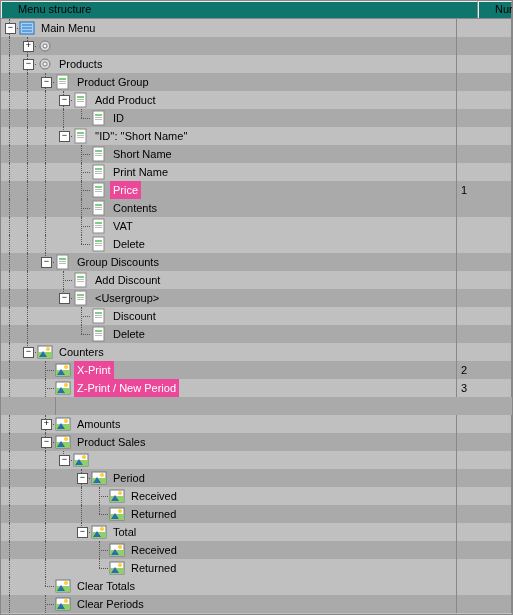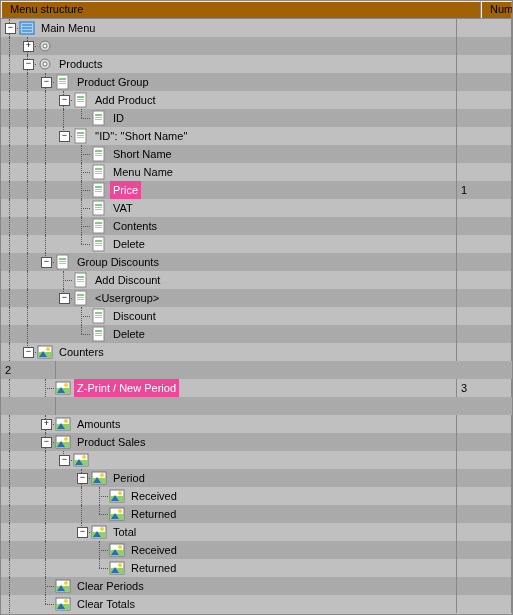--- a/index.html
+++ b/index.html
@@ -1,18 +1,18 @@
 <!DOCTYPE html>
 <html><head>
 <meta charset="utf-8">
 <style>
 html,body{margin:0;padding:0;font-family:Tahoma,Arial,sans-serif;font-size:11px;color:#000;background:#c0c0c0}
 .root{width:513px;height:615px;background:#c0c0c0;overflow:hidden;position:relative;border:1px solid #888;box-sizing:border-box}
 .header-row{display:flex;height:17px;background:#c0c0c0;border-bottom:1px solid #888}
-.header-cell{padding:1px 8px;background:#a16207;border-right:1px solid #888;border-top:1px solid #eee;border-left:1px solid #eee;box-sizing:border-box}
+.header-cell{padding:1px 16px;background:#0f766e;border-right:1px solid #888;border-top:1px solid #eee;border-left:1px solid #eee;box-sizing:border-box}
 .col-tree{flex:1}
 .col-num{width:31px;text-align:center}
 .rows{}
 .row{display:flex;height:18px;line-height:18px}
 .row.even{background:#c0c0c0}
 .row.odd{background:#aaa}
 .cell-tree{flex:1;display:flex;align-items:center;overflow:hidden;white-space:nowrap;border-right:1px solid #888}
 .cell-num{width:50px;padding-left:4px;border-right:1px solid #888}
 .indent{display:inline-block;width:18px;height:18px;position:relative;flex:0 0 18px}
 .connector-v{position:absolute;left:8px;top:0;bottom:0;border-left:1px dotted #555}
@@ -246,21 +246,21 @@
             <span class="connector-h"></span>
           </span>
           <span class="icon">
             <svg width="16" height="16">
               <rect x="2" y="1" width="11" height="14" fill="#fff" stroke="#888"></rect>
               <rect x="4" y="4" width="7" height="2" fill="#7bd07b"></rect>
               <rect x="4" y="7" width="7" height="1" fill="#bbb"></rect>
               <rect x="4" y="9" width="7" height="1" fill="#bbb"></rect>
             </svg>
           </span>
-          <span class="label">Menu Name</span>
+          <span class="label">Print Name</span>
         </div>
         <div class="cell-num"></div>
       </div>
       <div class="row odd">
         <div class="cell-tree">
           <span class="indent">
             <span class="connector-v"></span>
           </span>
           <span class="indent">
             <span class="connector-v"></span>
@@ -278,20 +278,48 @@
               <rect x="2" y="1" width="11" height="14" fill="#fff" stroke="#888"></rect>
               <rect x="4" y="4" width="7" height="2" fill="#7bd07b"></rect>
               <rect x="4" y="7" width="7" height="1" fill="#bbb"></rect>
               <rect x="4" y="9" width="7" height="1" fill="#bbb"></rect>
             </svg>
           </span>
           <span class="label selected">Price</span>
         </div>
         <div class="cell-num">1</div>
       </div>
+      <div class="row odd">
+        <div class="cell-tree">
+          <span class="indent">
+            <span class="connector-v"></span>
+          </span>
+          <span class="indent">
+            <span class="connector-v"></span>
+          </span>
+          <span class="indent">
+            <span class="connector-v"></span>
+          </span>
+          <span class="indent"></span>
+          <span class="indent">
+            <span class="connector-v"></span>
+            <span class="connector-h"></span>
+          </span>
+          <span class="icon">
+            <svg width="16" height="16">
+              <rect x="2" y="1" width="11" height="14" fill="#fff" stroke="#888"></rect>
+              <rect x="4" y="4" width="7" height="2" fill="#7bd07b"></rect>
+              <rect x="4" y="7" width="7" height="1" fill="#bbb"></rect>
+              <rect x="4" y="9" width="7" height="1" fill="#bbb"></rect>
+            </svg>
+          </span>
+          <span class="label">Contents</span>
+        </div>
+        <div class="cell-num"></div>
+      </div>
       <div class="row even">
         <div class="cell-tree">
           <span class="indent">
             <span class="connector-v"></span>
           </span>
           <span class="indent">
             <span class="connector-v"></span>
           </span>
           <span class="indent">
             <span class="connector-v"></span>
@@ -306,48 +334,20 @@
               <rect x="2" y="1" width="11" height="14" fill="#fff" stroke="#888"></rect>
               <rect x="4" y="4" width="7" height="2" fill="#7bd07b"></rect>
               <rect x="4" y="7" width="7" height="1" fill="#bbb"></rect>
               <rect x="4" y="9" width="7" height="1" fill="#bbb"></rect>
             </svg>
           </span>
           <span class="label">VAT</span>
         </div>
         <div class="cell-num"></div>
       </div>
-      <div class="row odd">
-        <div class="cell-tree">
-          <span class="indent">
-            <span class="connector-v"></span>
-          </span>
-          <span class="indent">
-            <span class="connector-v"></span>
-          </span>
-          <span class="indent">
-            <span class="connector-v"></span>
-          </span>
-          <span class="indent"></span>
-          <span class="indent">
-            <span class="connector-v"></span>
-            <span class="connector-h"></span>
-          </span>
-          <span class="icon">
-            <svg width="16" height="16">
-              <rect x="2" y="1" width="11" height="14" fill="#fff" stroke="#888"></rect>
-              <rect x="4" y="4" width="7" height="2" fill="#7bd07b"></rect>
-              <rect x="4" y="7" width="7" height="1" fill="#bbb"></rect>
-              <rect x="4" y="9" width="7" height="1" fill="#bbb"></rect>
-            </svg>
-          </span>
-          <span class="label">Contents</span>
-        </div>
-        <div class="cell-num"></div>
-      </div>
       <div class="row even">
         <div class="cell-tree">
           <span class="indent">
             <span class="connector-v"></span>
           </span>
           <span class="indent">
             <span class="connector-v"></span>
           </span>
           <span class="indent">
             <span class="connector-v"></span>
@@ -513,20 +513,39 @@
               <rect x="1" y="8" width="14" height="6" fill="#8fcf6d"></rect>
               <circle cx="11" cy="5" r="2" fill="#ffcc33"></circle>
               <polygon points="2,13 6,7 10,13" fill="#2a6db0"></polygon>
             </svg>
           </span>
           <span class="label">Counters</span>
         </div>
         <div class="cell-num"></div>
       </div>
       <div class="row odd">
+        <div class="cell-tree">
+          <span class="indent">
+            <span class="connector-v"></span>
+          </span>
+          <span class="indent"></span>
+          <span class="indent">
+            <span class="connector-v"></span>
+            <span class="connector-h"></span>
+          </span>
+          <span class="icon">
+            <svg width="16" height="16">
+              <rect x="1" y="2" width="14" height="12" fill="#fff" stroke="#777"></rect>
+              <rect x="1" y="8" width="14" height="6" fill="#8fcf6d"></rect>
+              <circle cx="11" cy="5" r="2" fill="#ffcc33"></circle>
+              <polygon points="2,13 6,7 10,13" fill="#2a6db0"></polygon>
+            </svg>
+          </span>
+          <span class="label selected">X-Print</span>
+        </div>
         <div class="cell-num">2</div>
       </div>
       <div class="row even">
         <div class="cell-tree">
           <span class="indent">
             <span class="connector-v"></span>
           </span>
           <span class="indent"></span>
           <span class="indent">
             <span class="connector-v"></span>
@@ -777,58 +796,58 @@
               <rect x="1" y="2" width="14" height="12" fill="#fff" stroke="#777"></rect>
               <rect x="1" y="8" width="14" height="6" fill="#8fcf6d"></rect>
               <circle cx="11" cy="5" r="2" fill="#ffcc33"></circle>
               <polygon points="2,13 6,7 10,13" fill="#2a6db0"></polygon>
             </svg>
           </span>
           <span class="label">Returned</span>
         </div>
         <div class="cell-num"></div>
       </div>
+      <div class="row even">
+        <div class="cell-tree">
+          <span class="indent">
+            <span class="connector-v"></span>
+          </span>
+          <span class="indent"></span>
+          <span class="indent">
+            <span class="connector-v half-top"></span>
+            <span class="connector-h"></span>
+          </span>
+          <span class="icon">
+            <svg width="16" height="16">
+              <rect x="1" y="2" width="14" height="12" fill="#fff" stroke="#777"></rect>
+              <rect x="1" y="8" width="14" height="6" fill="#8fcf6d"></rect>
+              <circle cx="11" cy="5" r="2" fill="#ffcc33"></circle>
+              <polygon points="2,13 6,7 10,13" fill="#2a6db0"></polygon>
+            </svg>
+          </span>
+          <span class="label">Clear Totals</span>
+        </div>
+        <div class="cell-num"></div>
+      </div>
       <div class="row odd">
         <div class="cell-tree">
           <span class="indent">
             <span class="connector-v"></span>
           </span>
           <span class="indent"></span>
           <span class="indent">
             <span class="connector-v"></span>
             <span class="connector-h"></span>
           </span>
           <span class="icon">
             <svg width="16" height="16">
               <rect x="1" y="2" width="14" height="12" fill="#fff" stroke="#777"></rect>
               <rect x="1" y="8" width="14" height="6" fill="#8fcf6d"></rect>
               <circle cx="11" cy="5" r="2" fill="#ffcc33"></circle>
               <polygon points="2,13 6,7 10,13" fill="#2a6db0"></polygon>
             </svg>
           </span>
           <span class="label">Clear Periods</span>
-        </div>
-        <div class="cell-num"></div>
-      </div>
-      <div class="row even">
-        <div class="cell-tree">
-          <span class="indent">
-            <span class="connector-v"></span>
-          </span>
-          <span class="indent"></span>
-          <span class="indent">
-            <span class="connector-v half-top"></span>
-            <span class="connector-h"></span>
-          </span>
-          <span class="icon">
-            <svg width="16" height="16">
-              <rect x="1" y="2" width="14" height="12" fill="#fff" stroke="#777"></rect>
-              <rect x="1" y="8" width="14" height="6" fill="#8fcf6d"></rect>
-              <circle cx="11" cy="5" r="2" fill="#ffcc33"></circle>
-              <polygon points="2,13 6,7 10,13" fill="#2a6db0"></polygon>
-            </svg>
-          </span>
-          <span class="label">Clear Totals</span>
         </div>
         <div class="cell-num"></div>
       </div>
     </div>
 </div>
 
 </body></html>

